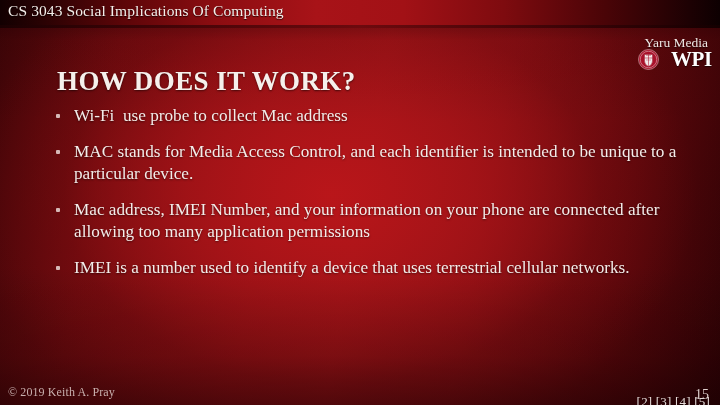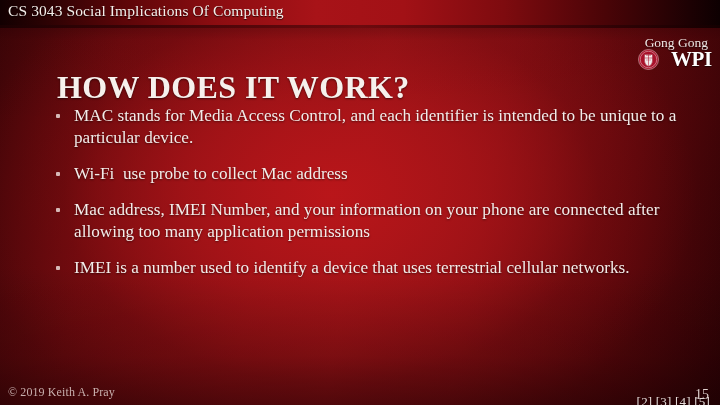--- a/index.html
+++ b/index.html
@@ -129,21 +129,21 @@
     color: #efe6e3;
     z-index: 4;
     text-shadow: 0 1px 1px rgba(0,0,0,0.6);
   }
 
   
   .slide-title {
     position: absolute;
     left: 57px;
     top: 48px;
-    font-size: 32px;
+    font-size: 27px;
     color: #f6f0ec;
     letter-spacing: 0.4px;
     text-shadow: 0 1px 2px rgba(0,0,0,0.55);
     z-index: 4;
     white-space: nowrap;
   }
 
   
   .bullets {
     position: absolute;
@@ -222,36 +222,36 @@
       <circle cx="21" cy="21" r="20" fill="none" stroke="#d8b9bd" stroke-width="1.2"></circle>
       <circle cx="21" cy="21" r="16.5" fill="none" stroke="#e6d2d5" stroke-width="1"></circle>
       <path d="M13 11 h16 v13 q0 7 -8 11 q-8 -4 -8 -11 z" fill="#f2e9ea" stroke="#8d0a20" stroke-width="0.8"></path>
       <path d="M21 11 v24" stroke="#A9112A" stroke-width="1.1"></path>
       <path d="M13 18 h16" stroke="#A9112A" stroke-width="1.1"></path>
       <path d="M16 13 l10 0 M16 22 l10 0" stroke="#A9112A" stroke-width="0.7"></path>
     </svg>
     <span class="wpi-word">WPI</span>
   </div>
 
-  <div class="author">Gong Gong</div>
+  <div class="author">Yaru Media</div>
 
   <h1 class="slide-title">HOW DOES IT WORK?</h1>
 
   <div class="bullets">
 
     <div class="bullet-item">
       <span class="bullet-dot"></span>
+      <span class="bullet-text">Wi-Fi  use probe to collect Mac address</span>
+    </div>
+
+    <div class="bullet-item">
+      <span class="bullet-dot"></span>
       <span class="bullet-text">MAC stands for Media Access Control, and each identifier is intended to be unique to a particular device.</span>
     </div>
 
-    <div class="bullet-item">
-      <span class="bullet-dot"></span>
-      <span class="bullet-text">Wi-Fi  use probe to collect Mac address</span>
-    </div>
-
 
     <div class="bullet-item">
       <span class="bullet-dot"></span>
       <span class="bullet-text">Mac address, IMEI Number, and your information on your phone are connected after allowing too many application permissions</span>
     </div>
 
     <div class="bullet-item">
       <span class="bullet-dot"></span>
       <span class="bullet-text">IMEI is a number used to identify a device that uses terrestrial cellular networks.</span>
     </div>

